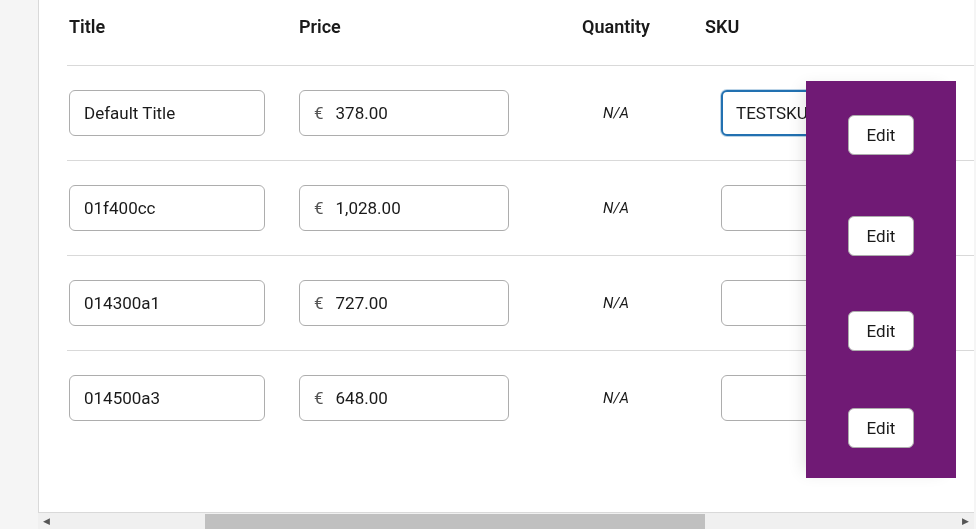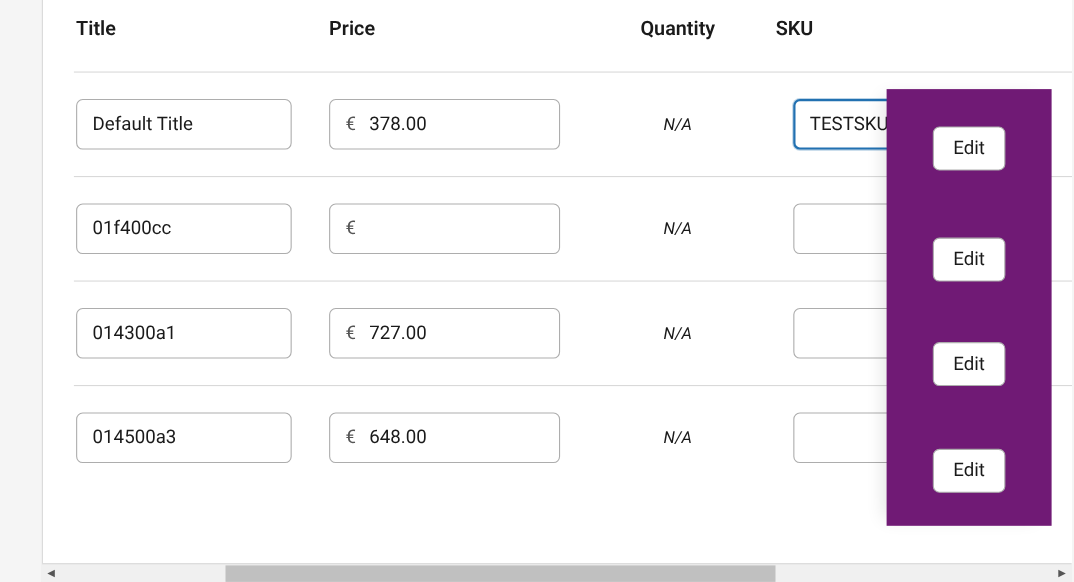--- a/index.html
+++ b/index.html
@@ -250,20 +250,21 @@
       </div>
     </div>
 
     <div class="data-row">
       <div class="cell col-title">
         <input class="text-input" type="text" value="01f400cc" style="">
       </div>
       <div class="cell col-price">
         <div class="price-wrapper">
           <span class="currency-symbol">€</span>
+          <input class="price-input" type="text" value="1,028.00" style="">
         </div>
       </div>
       <div class="cell col-quantity" style="justify-content:center;">
         <span class="quantity-text">N/A</span>
       </div>
       <div class="cell col-sku">
         <input class="sku-input" type="text" value="" style="">
       </div>
     </div>
 

